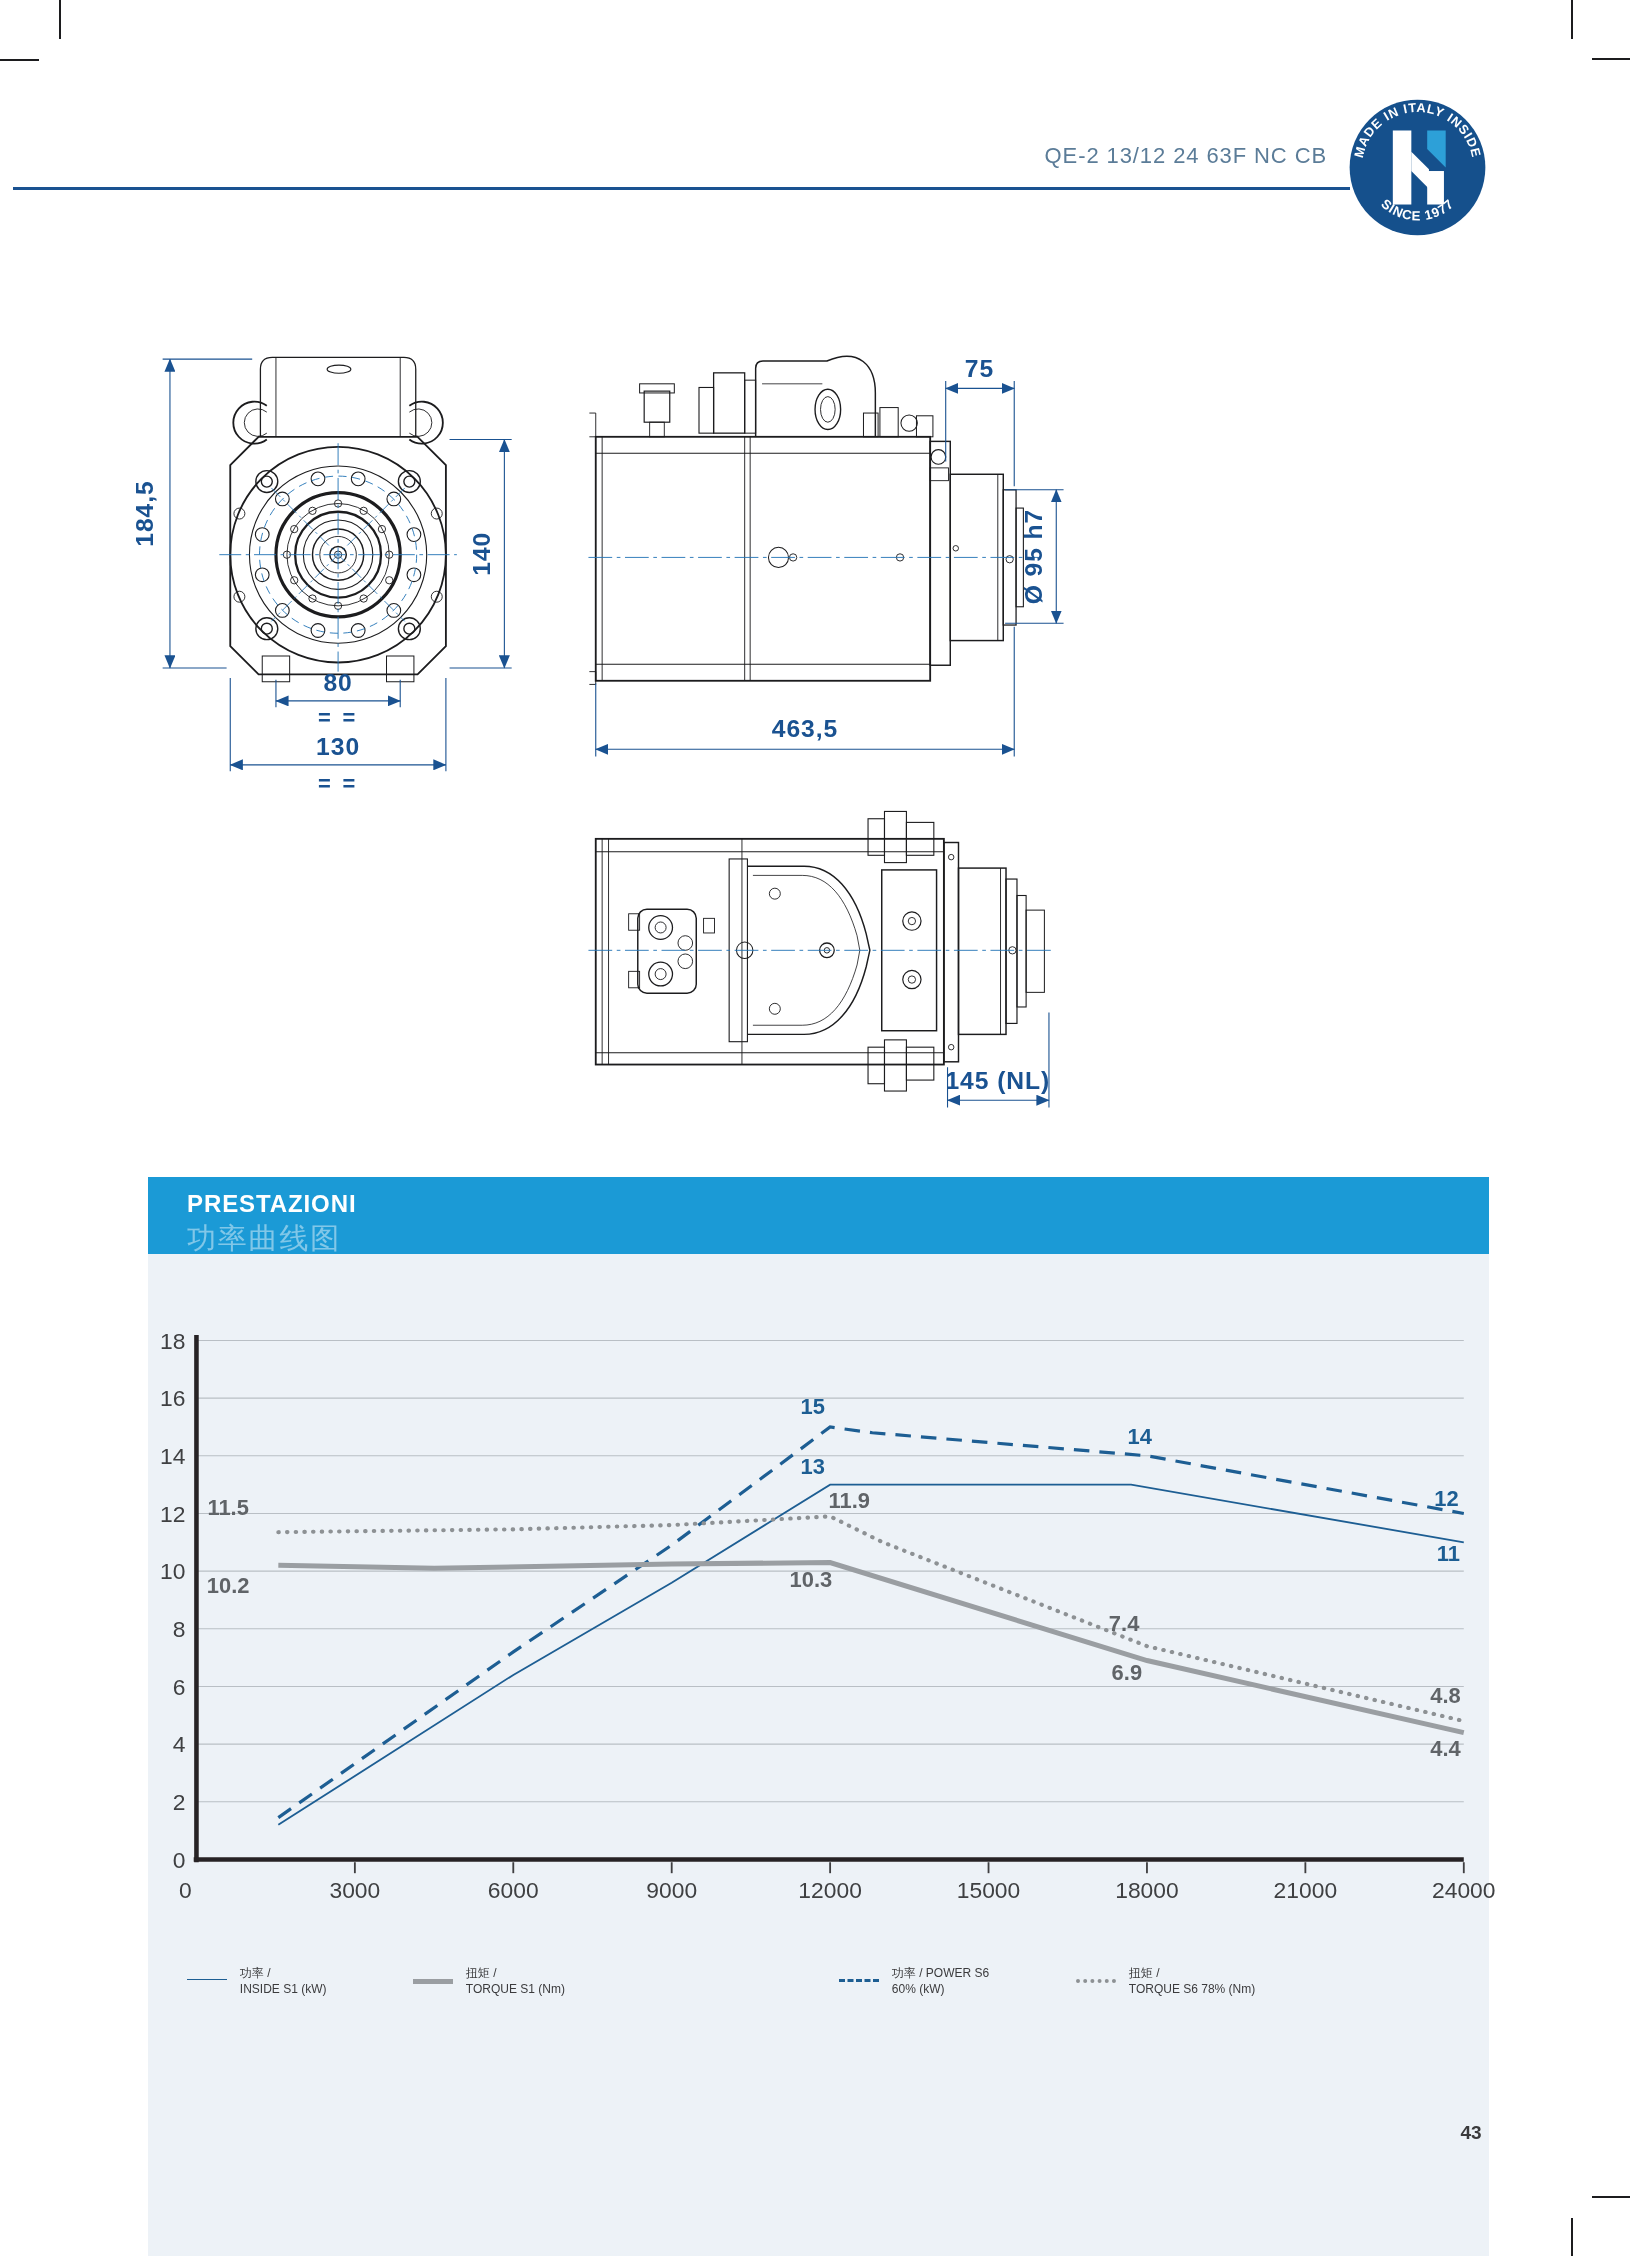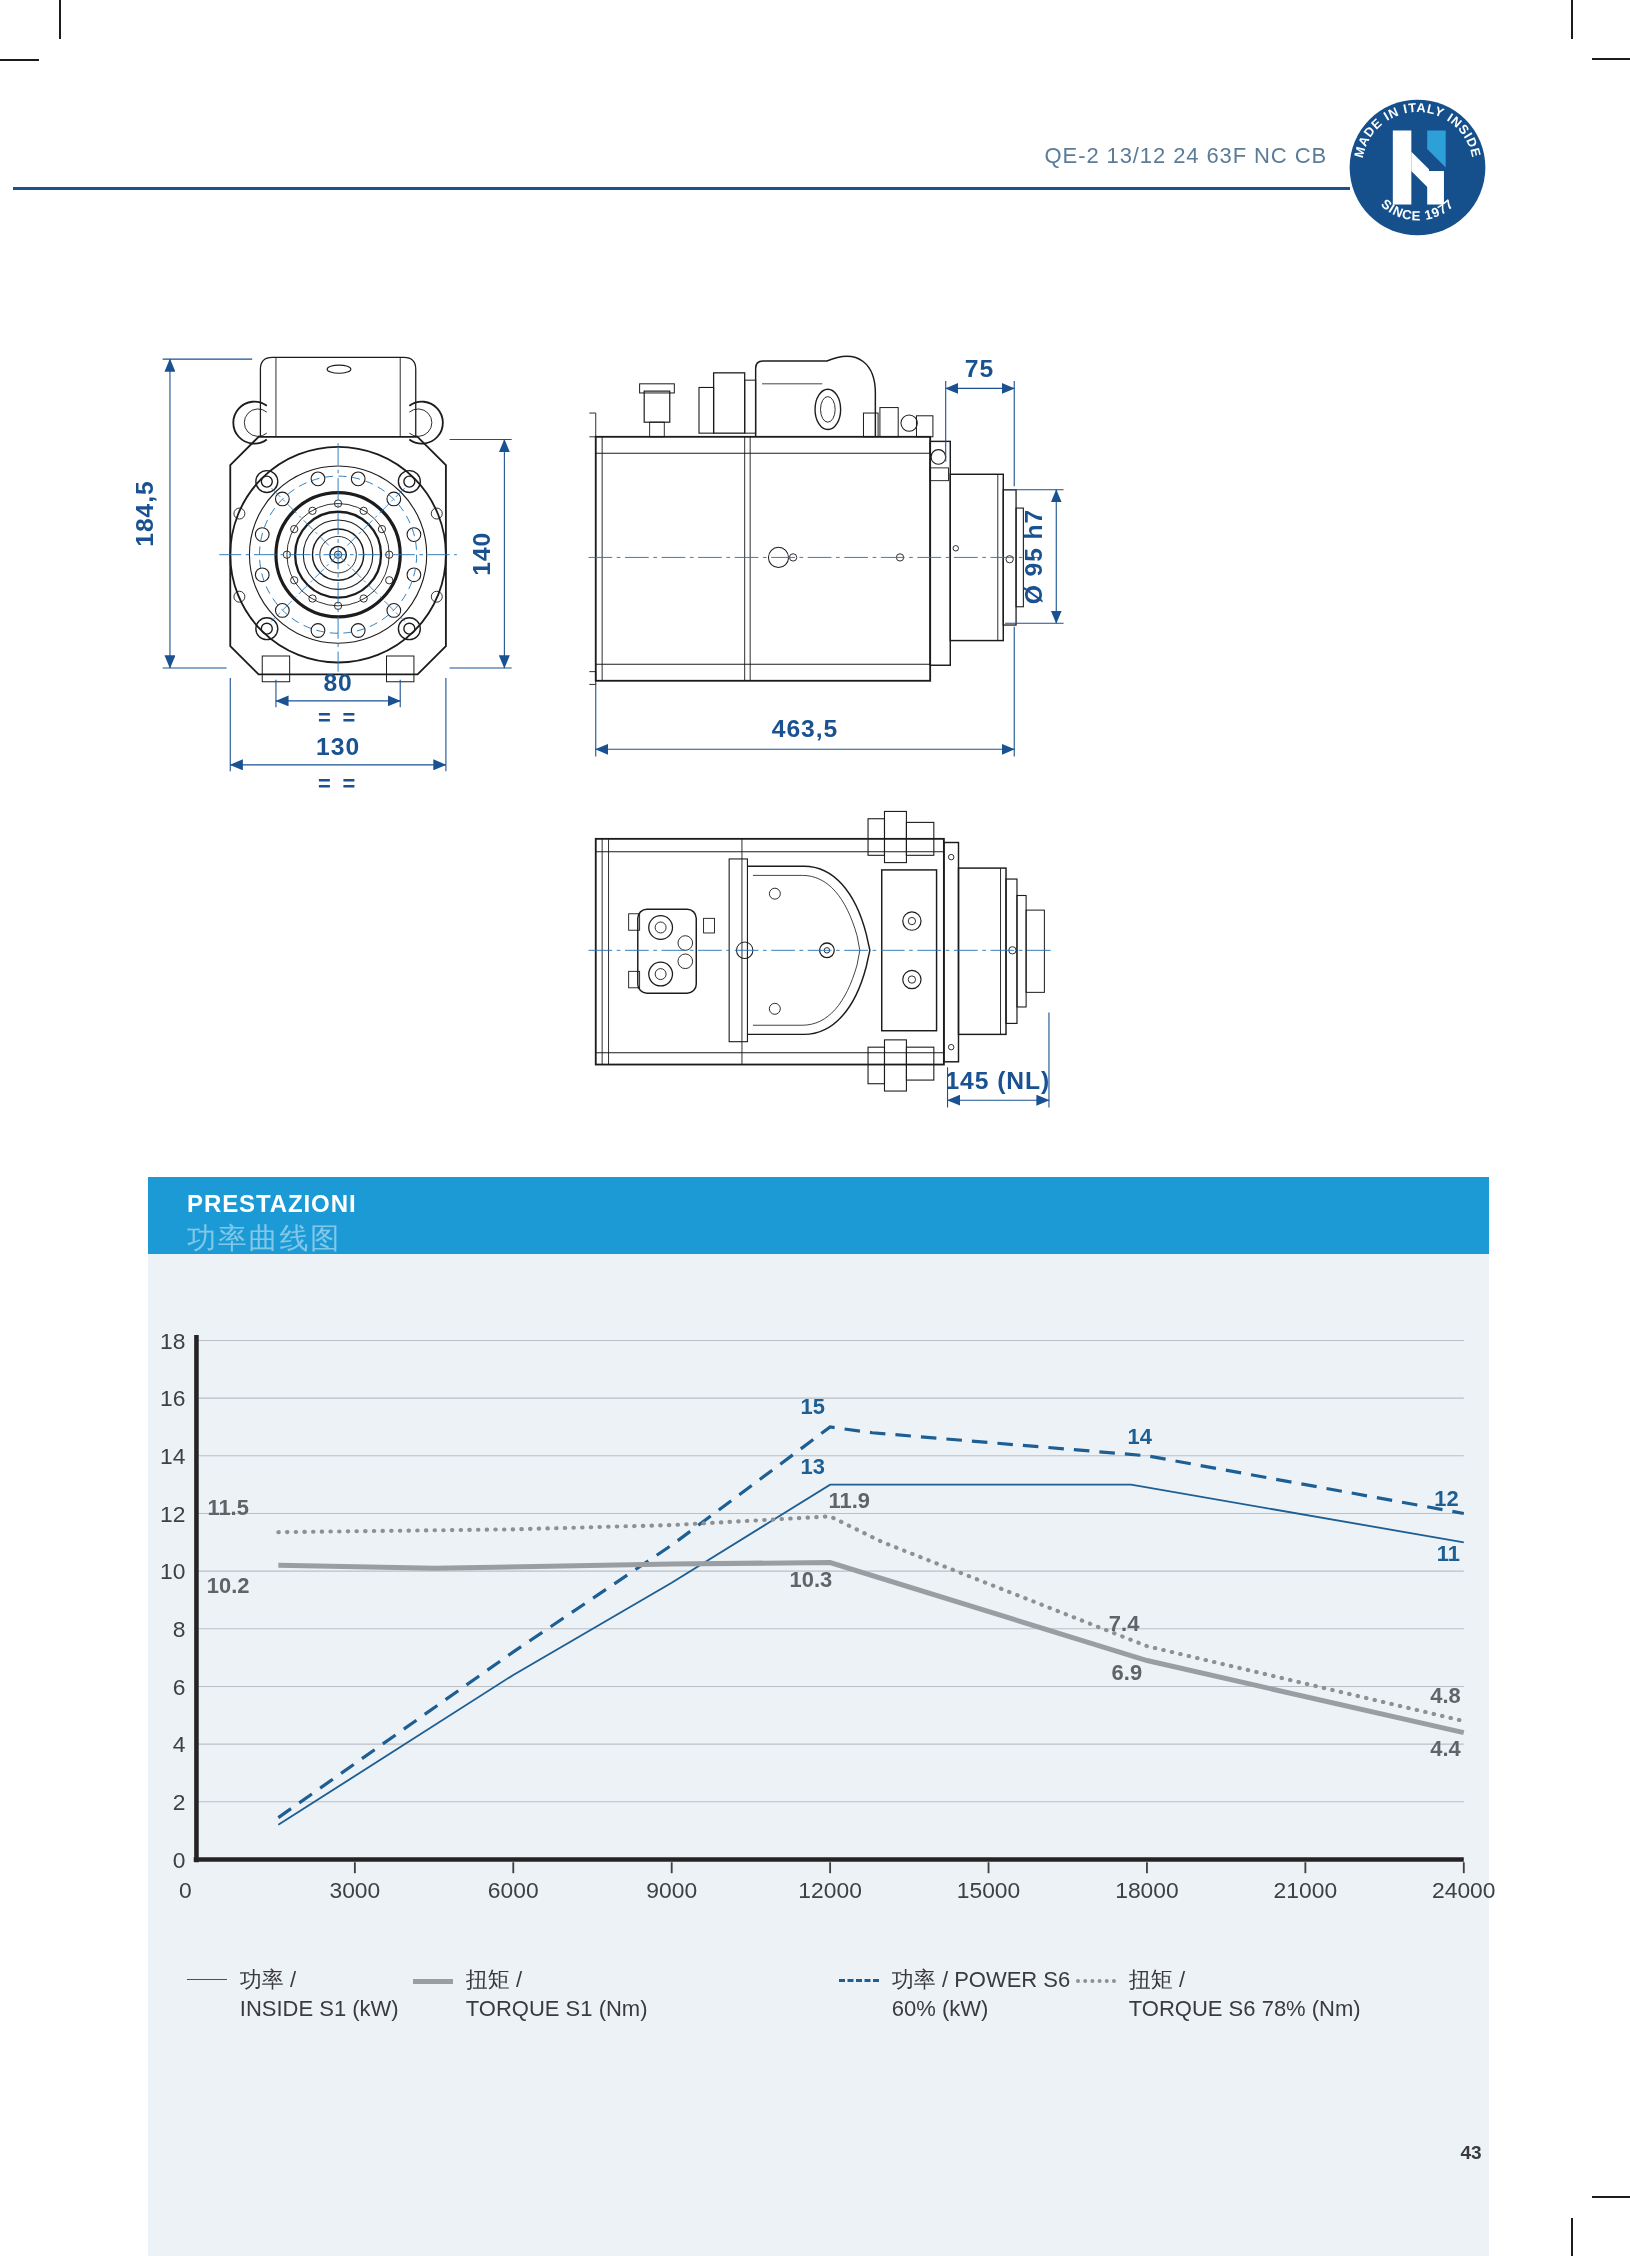--- a/index.html
+++ b/index.html
@@ -13,23 +13,23 @@
   .panel{position:absolute;left:148px;top:1177px;width:1341px;height:1203px;background:#edf2f7;}
   .panel-header{position:absolute;left:0;top:0;width:100%;height:77px;background:#1b9ad6;}
   .panel-title{position:absolute;left:39px;top:12.8px;font-size:24px;font-weight:bold;color:#ffffff;letter-spacing:0.9px;}
   .panel-subtitle{position:absolute;left:39px;top:42px;font-size:29px;color:rgba(255,255,255,0.45);letter-spacing:1.8px;}
   .legend-item{position:absolute;display:flex;gap:12.8px;}
   .swatch{width:40px;height:0;margin-top:12.8px;flex:0 0 auto;}
   .sw-solid-thin{border-top:1.8px solid #1d5e93;}
   .sw-solid-thick{border-top:5.5px solid #9a9ea2;}
   .sw-dashed{border-top:3.7px dashed #1d5e93;}
   .sw-dotted{border-top:4.6px dotted #8d9194;}
-  .legend-text{font-size:22px;color:#3b3b3d;line-height:1.3;white-space:nowrap;}
+  .legend-text{font-size:12px;color:#3b3b3d;line-height:1.3;white-space:nowrap;}
   .page-number{position:absolute;left:1449px;top:2122px;width:44px;text-align:center;
-               font-size:19px;font-weight:bold;color:#3a3a3c;margin-top:20px;}
+               font-size:19px;font-weight:bold;color:#3a3a3c;}
   svg.overlay{position:absolute;left:0;top:0;pointer-events:none;}
   .tick{font-family:"Liberation Sans",sans-serif;font-size:25px;fill:#3f4042;}
   .ann{font-family:"Liberation Sans",sans-serif;font-size:24px;font-weight:bold;}
   .dimtext{font-family:"Liberation Sans",sans-serif;font-size:27px;font-weight:bold;fill:#1a5291;letter-spacing:1px;}
   .eq{font-family:"Liberation Sans",sans-serif;font-size:24px;font-weight:bold;fill:#1a5291;letter-spacing:3px;}
   .badge-arc{font-family:"Liberation Sans",sans-serif;font-size:14.5px;font-weight:bold;fill:#ffffff;letter-spacing:1px;}
 </style>
 </head>
 <body>
 

